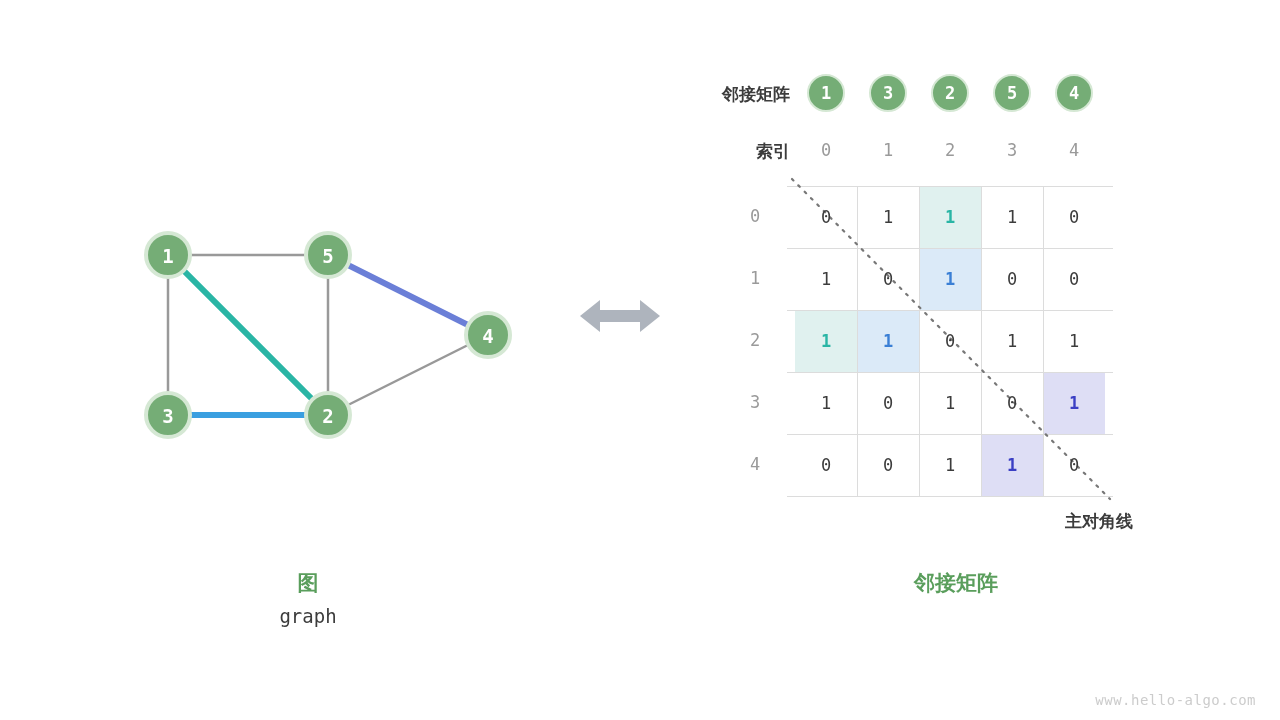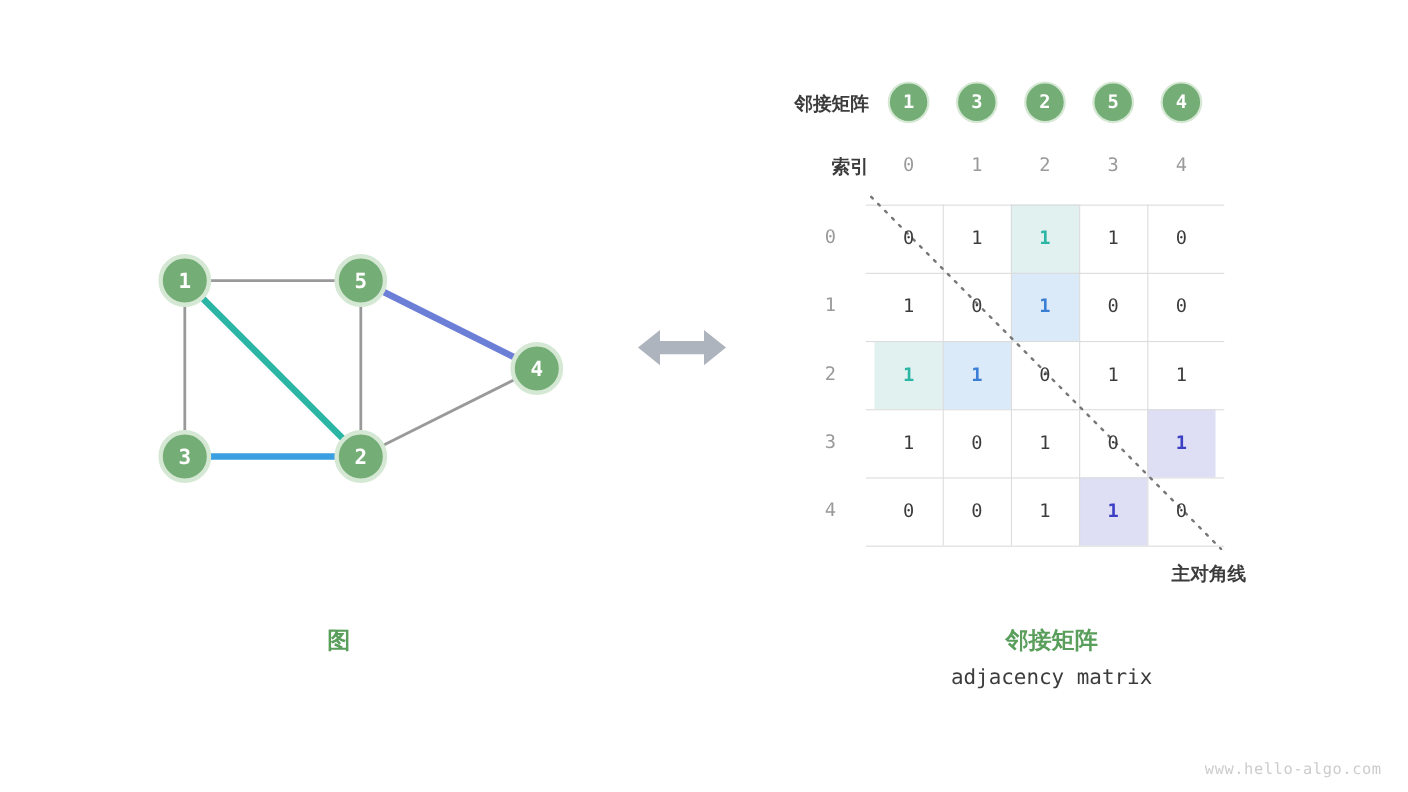--- a/index.html
+++ b/index.html
@@ -265,21 +265,21 @@
     <div class="cell" style="left:167px; top:379px;">0</div>
     <div class="cell" style="left:229px; top:379px;">1</div>
     <div class="cell hl" style="left:291px; top:379px; color:#3b3fc4;">1</div>
     <div class="cell" style="left:353px; top:379px;">0</div>
 
     <div class="diag-label" style="left:375px; top:455px;font-family:Liberation Serif, serif;">主对角线</div>
   </div>
 
   <div class="caption" style="left:108px; top:566px;">
     <div class="cn" style="color:#5a9e5c;">图</div>
+    <div class="en">graph</div>
   </div>
 
   <div class="caption" style="left:756px; top:566px;">
     <div class="cn" style="color:#5a9e5c;">邻接矩阵</div>
-    <div class="en">adjacency matrix</div>
   </div>
 
   <div class="watermark">www.hello-algo.com</div>
 </div>
 
 </body></html>

